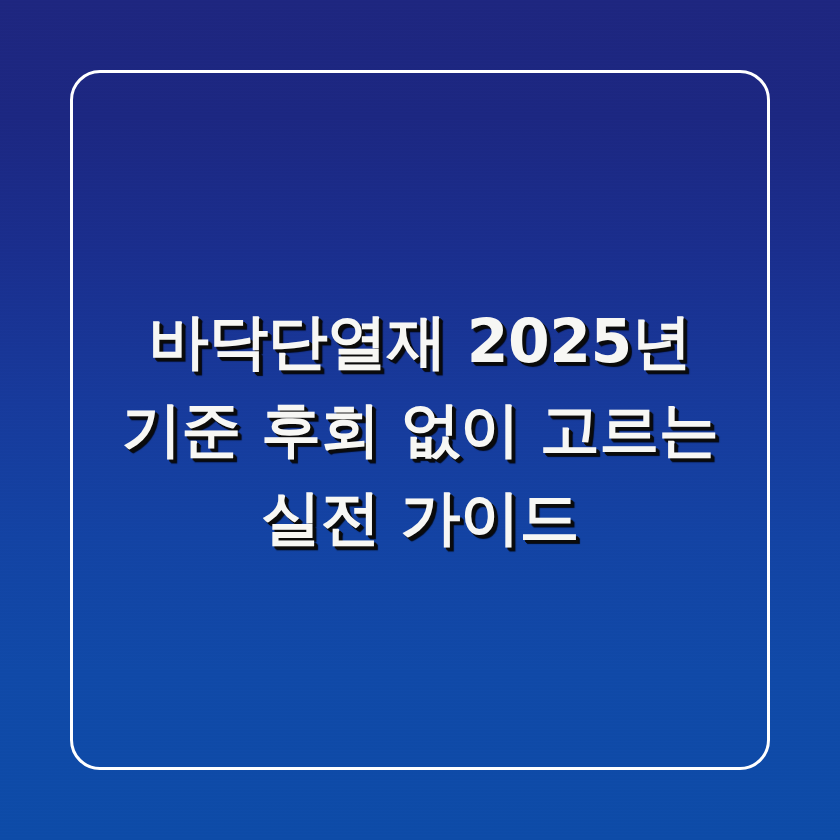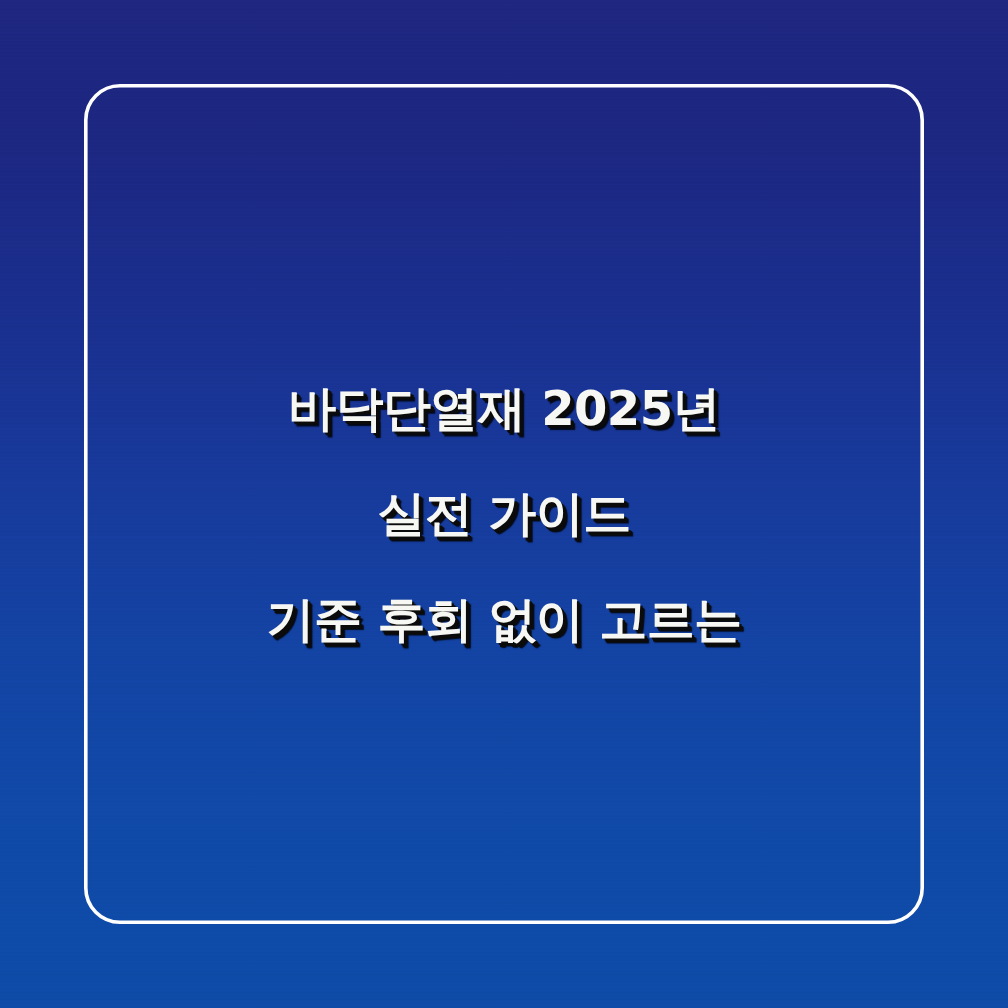--- a/index.html
+++ b/index.html
@@ -60,21 +60,21 @@
     left: 50%;
     top: 50%;
     transform: translate(-50%, -50%);
     width: 660px;
     text-align: center;
   }
 
   .title-line {
     display: block;
     color: #f7f7f4;
-    font-size: 40px;
+    font-size: 60px;
     line-height: 70px;
     font-weight: 700;
     letter-spacing: -0.5px;
     white-space: nowrap;
     text-shadow:
       3px 3px 0 #0b0b0b,
       4px 4px 1px rgba(0,0,0,0.85),
       2px 2px 0 #111111;
     margin-top: 18px;
   }
@@ -83,17 +83,17 @@
 <body>
 
 <div id="card">
 
   <div id="grain"></div>
 
   <div id="frame"></div>
 
   <div id="title-block">
     <span class="title-line">바닥단열재 2025년</span>
+    <span class="title-line">기준 후회 없이 고르는</span>
     <span class="title-line">실전 가이드</span>
-    <span class="title-line">기준 후회 없이 고르는</span>
   </div>
 
 </div>
 
 </body></html>

